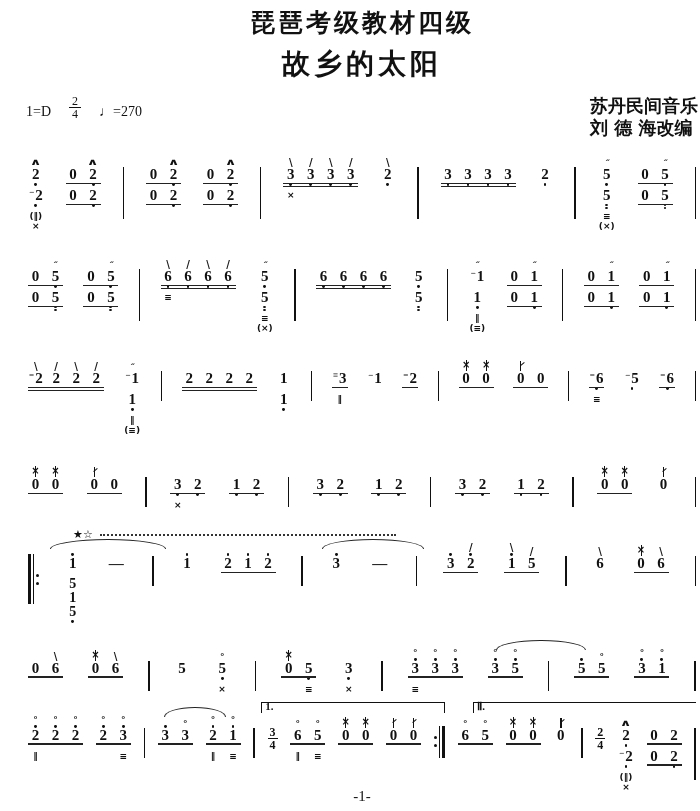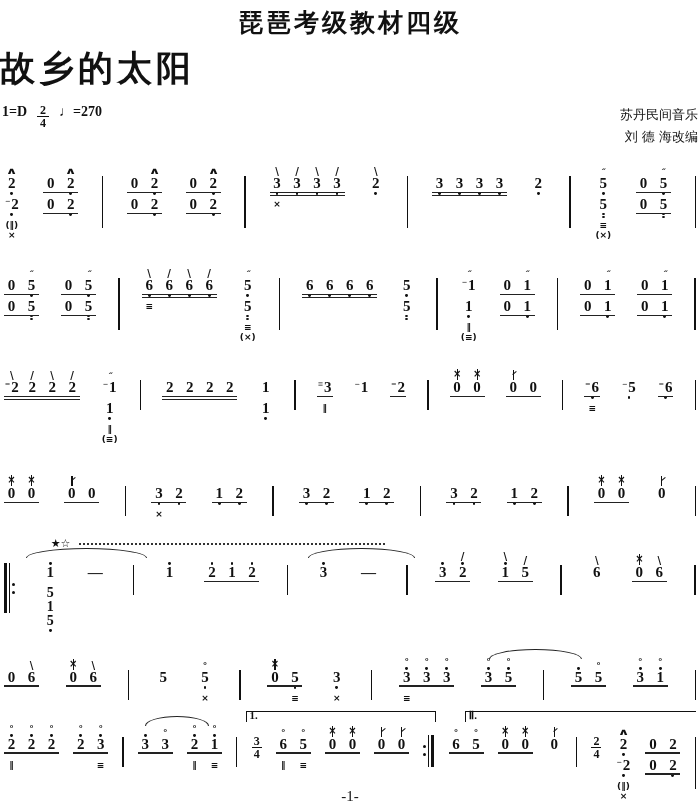--- a/index.html
+++ b/index.html
@@ -1,28 +1,28 @@
 <!DOCTYPE html>
 <html><head>
 <meta charset="utf-8">
 <style>
   html,body{margin:0;padding:0;background:#fff;}
   body{width:700px;height:811px;position:relative;overflow:hidden;
        font-family:"DejaVu Sans",sans-serif;color:#111;}
-  .page{position:absolute;inset:0;padding:4px 0;box-sizing:border-box;}
+  .page{position:absolute;inset:0;padding:4px 0;box-sizing:border-box;margin-left:24px;}
 
   
   .title1{text-align:center;font-size:25px;font-weight:bold;letter-spacing:3px;margin-top:2px;}
-  .title2{font-size:35px;font-weight:bold;letter-spacing:4px;margin-top:6px;}
+  .title2{text-align:center;font-size:28px;font-weight:bold;letter-spacing:4px;margin-top:6px;}
   .meta{display:flex;justify-content:space-between;align-items:flex-start;margin:12px 2px 14px 2px;height:44px;}
-  .keyrow{display:flex;align-items:flex-start;gap:10px;font-weight:bold;font-size:14px;
+  .keyrow{display:flex;align-items:flex-end;gap:18px;font-weight:normal;font-size:14px;
           font-family:"Liberation Serif",serif;}
   .ts-frac{display:inline-flex;flex-direction:column;align-items:center;font-size:12px;line-height:12px;}
   .ts-frac .num{border-bottom:1.4px solid #111;padding:0 3px;}
-  .credits{text-align:right;font-size:13px;font-weight:normal;line-height:22px;}
+  .credits{font-size:18px;font-weight:bold;line-height:22px;}
 
   
   .score{padding:0 2px;}
   .sys{display:flex;justify-content:space-between;align-items:flex-start;position:relative;padding:0 2px;}
 
   .grp{position:relative;display:inline-flex;gap:7px;padding:0 1px;}
   .nc{display:flex;flex-direction:column;align-items:center;min-width:13px;}
   .tops{height:14px;display:flex;flex-direction:column;align-items:center;justify-content:flex-end;}
   .mark{font-size:10px;line-height:8px;font-weight:bold;display:block;text-align:center;}
   .mark-caret{transform:scaleX(1.6);font-size:9px;line-height:9px;}

